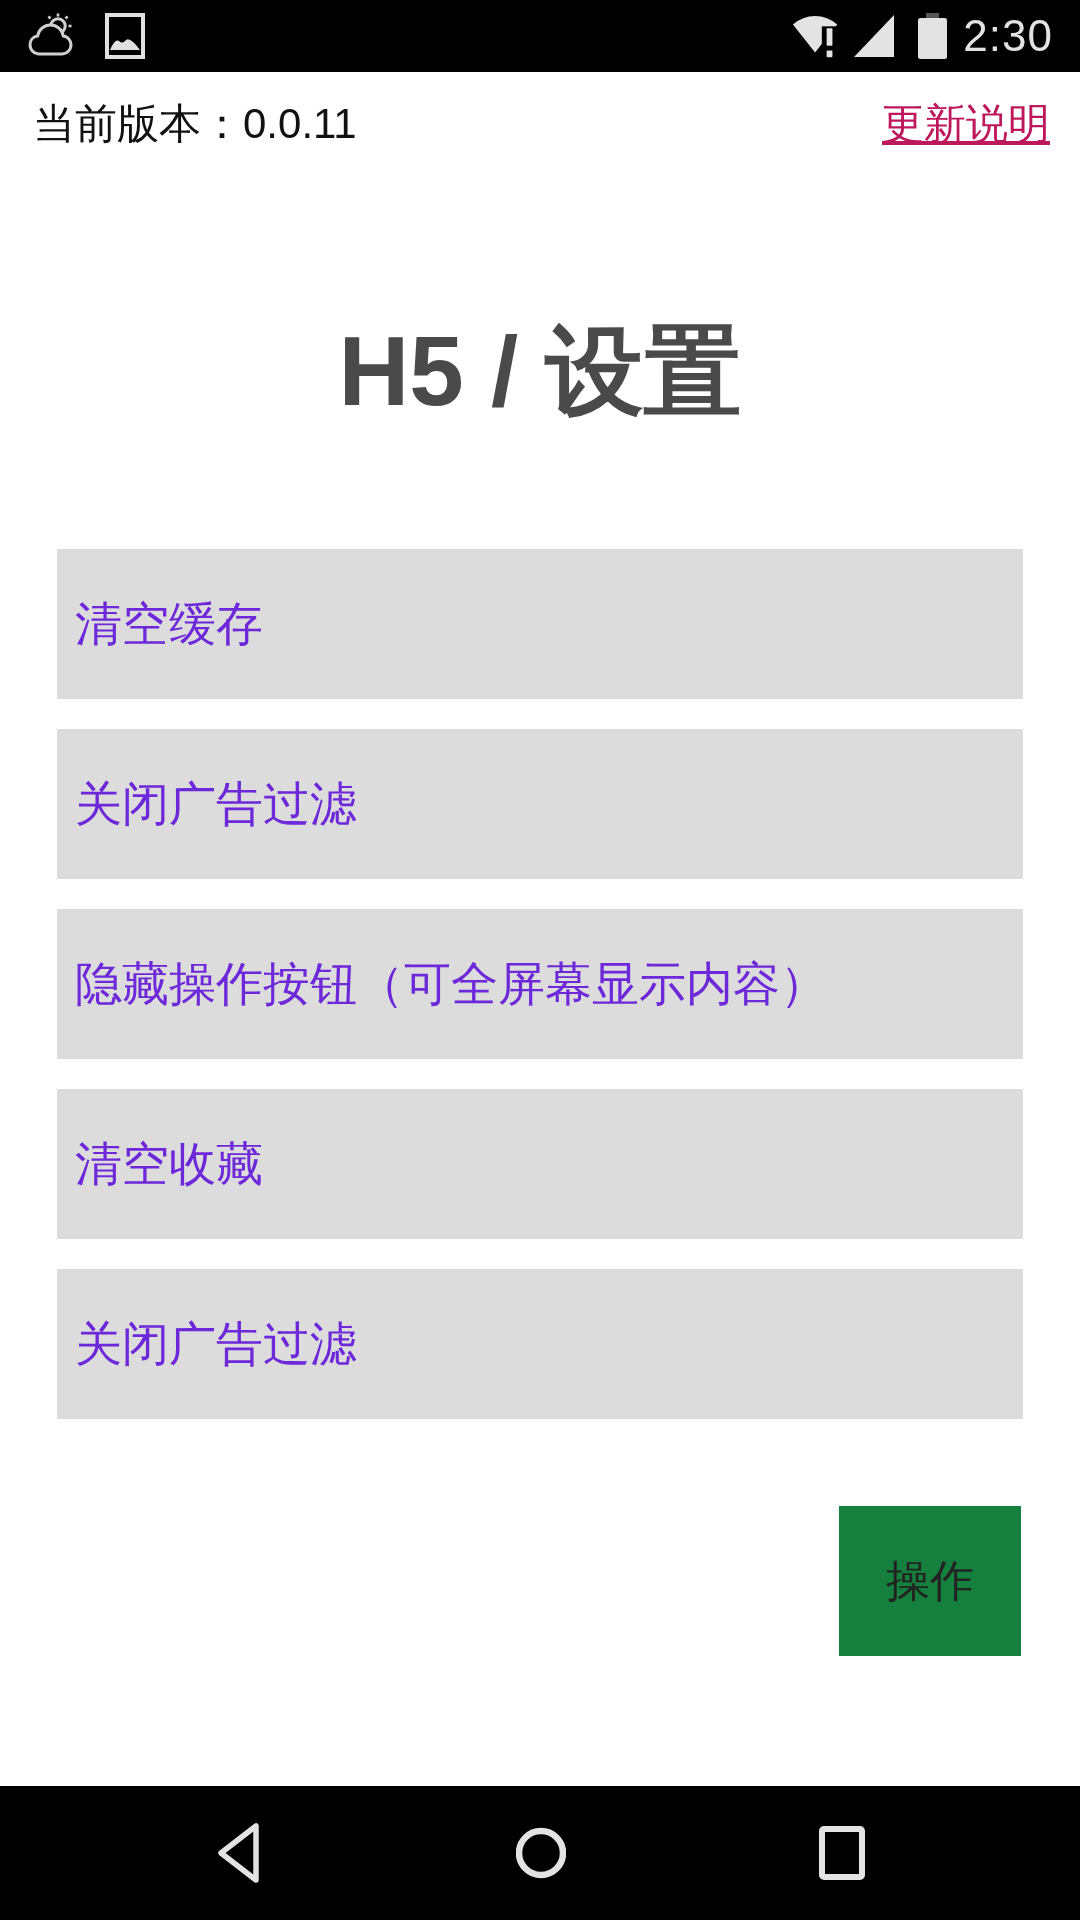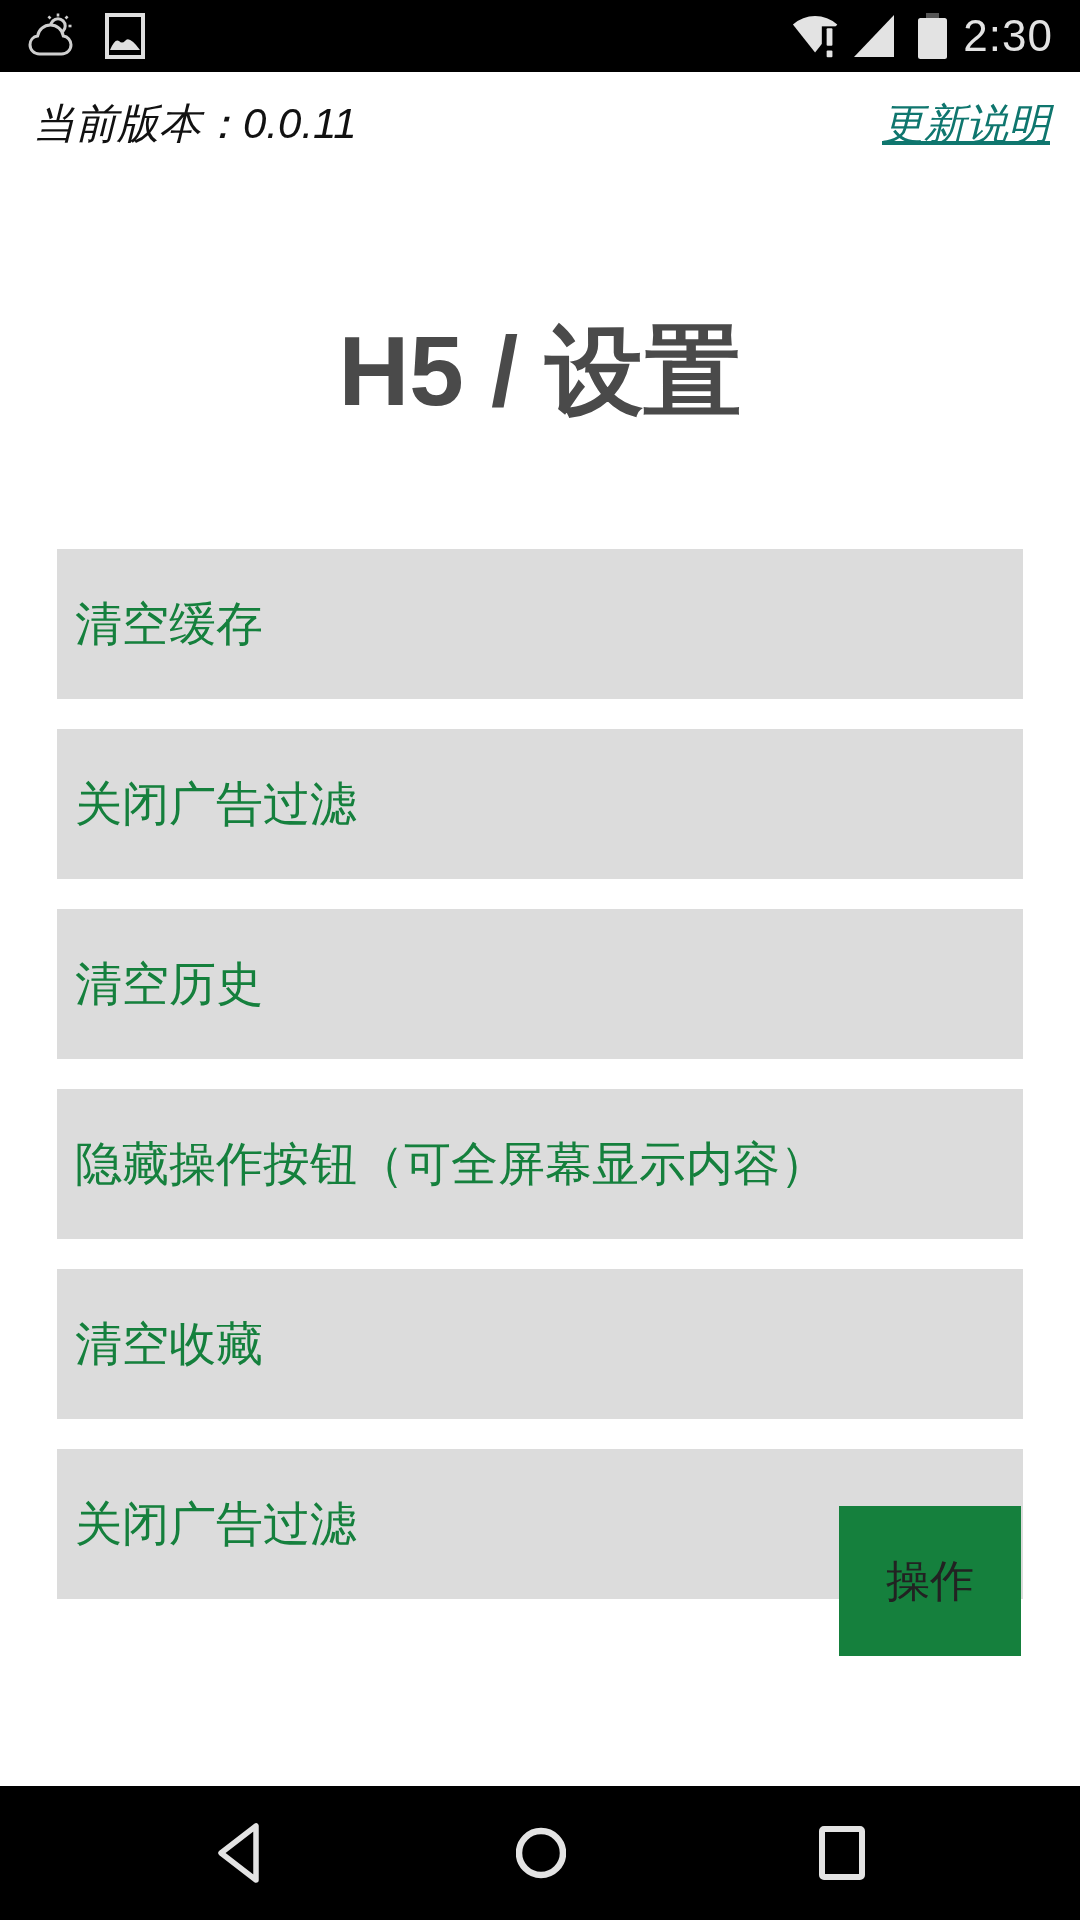--- a/index.html
+++ b/index.html
@@ -39,24 +39,23 @@
   .version-row {
     position: absolute;
     top: 96px;
     left: 33px;
     right: 30px;
     display: flex;
     justify-content: space-between;
     align-items: baseline;
     font-size: 42px;
     color: #111111;
-    font-style: italic;
   }
   .update-link {
-    color: #0f766e;
+    color: #be185d;
     text-decoration: underline;
     cursor: pointer;
     text-align: right;
   }
 
   
   .page-title {
     position: absolute;
     top: 322px;
     left: 0;
@@ -78,21 +77,21 @@
   .g-btn {
     display: flex;
     align-items: center;
     width: 100%;
     height: 150px;
     margin-bottom: 30px;
     background: #dcdcdc;
     border: none;
     font-family: inherit;
     font-size: 47px;
-    color: #15803d;
+    color: #6d28d9;
     text-align: left;
     padding: 0 0 0 18px;
     cursor: pointer;
   }
   .action-btn {
     position: absolute;
     left: 839px;
     top: 1506px;
     width: 182px;
     height: 150px;
@@ -171,21 +170,20 @@
   <div class="version-row">
     <span>当前版本：0.0.11</span>
     <a class="update-link">更新说明</a>
   </div>
 
   <div class="page-title">H5 / 设置</div>
 
   <div class="btn-stack">
     <button class="g-btn">清空缓存</button>
     <button class="g-btn">关闭广告过滤</button>
-    <button class="g-btn">清空历史</button>
     <button class="g-btn">隐藏操作按钮（可全屏幕显示内容）</button>
     <button class="g-btn">清空收藏</button>
     <button class="g-btn">关闭广告过滤</button>
   </div>
 
   <button class="action-btn">操作</button>
 
   <div class="nav-bar">
     <button class="nav-btn">
       <svg width="48" height="60" viewBox="0 0 48 60">

